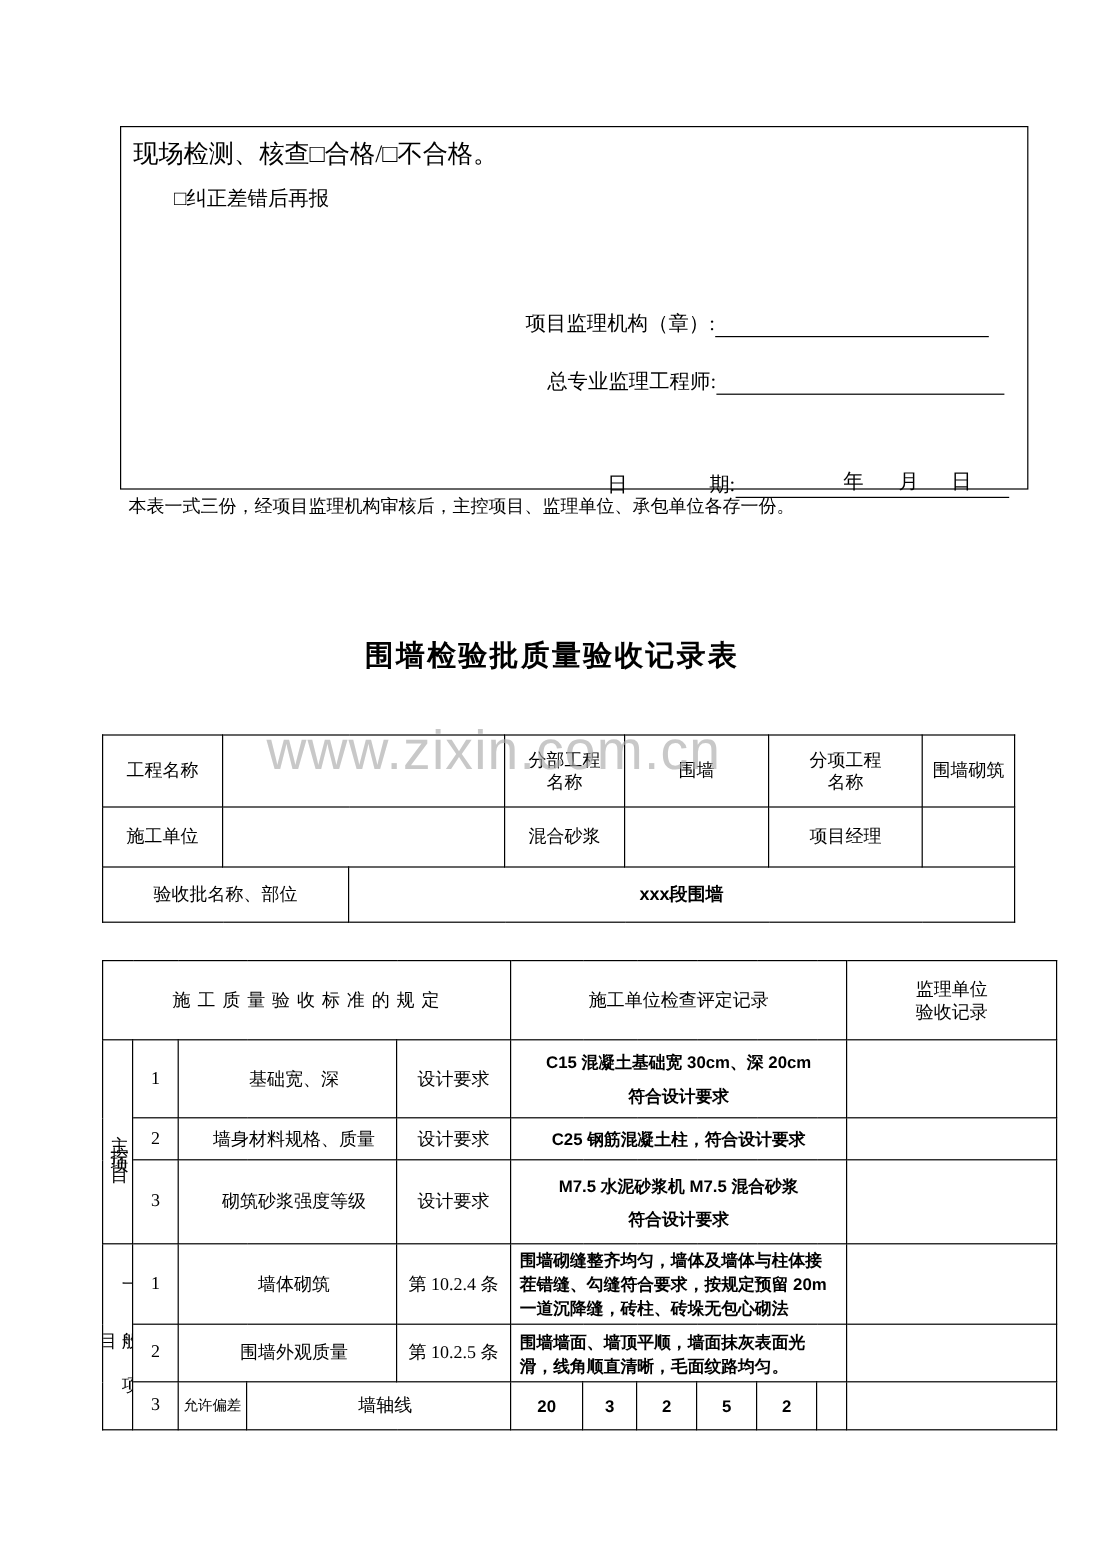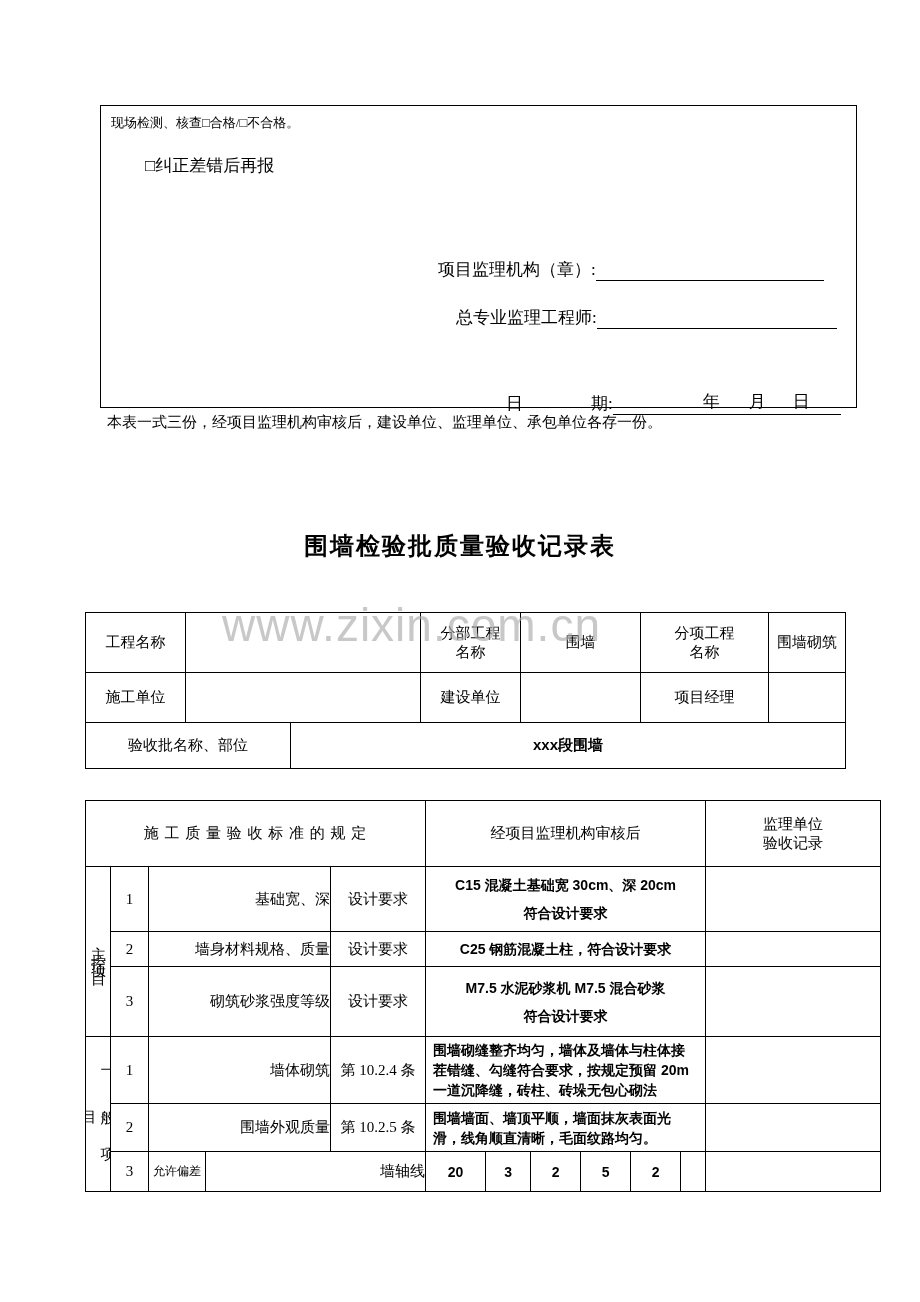--- a/index.html
+++ b/index.html
@@ -6,21 +6,21 @@
   html,body { background:#ffffff; }
   body {
     width:920px; height:1302px; position:relative;
     font-family:"Liberation Serif","DejaVu Serif",serif;
     color:#000;
   }
   .abs { position:absolute; }
 
   
   #approval-box { left:100px; top:105px; width:757px; height:303px; border:1px solid #000; }
-  #approval-box .line1 { position:absolute; left:10px; top:8px; font-size:13px; }
+  #approval-box .line1 { position:absolute; left:10px; top:8px; font-size:21px; }
   #approval-box .line2 { position:absolute; left:44px; top:48px; font-size:17px; }
   .sig-row { position:absolute; font-size:17px; white-space:nowrap; }
   .uline { display:inline-block; border-bottom:1px solid #000; height:19px; vertical-align:bottom; }
   .date-uline { position:relative; display:inline-block; border-bottom:1px solid #000; height:19px; vertical-align:bottom; }
   .date-uline span { position:absolute; bottom:1px; font-size:17px; }
 
   
   #footnote { left:107px; top:413px; font-size:15px; }
 
   
@@ -30,21 +30,21 @@
   #watermark {
     left:222px; top:598px; z-index:10; pointer-events:none;
     font-family:"Liberation Sans","DejaVu Sans",sans-serif;
     font-size:46px; color:rgba(170,170,170,0.65); letter-spacing:1px; white-space:nowrap;
   }
 
   
   table { border-collapse:collapse; table-layout:fixed;padding-left:28px; }
   td, th { border:1px solid #000; font-size:15px; font-weight:normal; text-align:center; vertical-align:middle; overflow:hidden; }
   .preline { white-space:pre-line;text-align:center; }
-  .left { text-align:right; padding-left:11px; }
+  .left { text-align:center; padding-left:11px; }
 
   #info-table { left:85px; top:612px; width:760px; }
 
   #spec-table { left:85px; top:800px; width:795px; }
   #spec-table .rec {
     font-family:"Liberation Sans","DejaVu Sans",sans-serif;
     font-weight:bold; font-size:14px;
   }
   #spec-table .rec-center { line-height:28px; }
   #spec-table .rec-left { text-align:left; padding:3px 7px; line-height:20px; }
@@ -74,21 +74,21 @@
 
   <div class="sig-row" style="left:355px; top:200px;">
     <span>总专业监理工程师:</span><span class="uline" style="width:240px;"></span>
   </div>
 
   <div class="sig-row" style="left:405px; top:248px;margin-top:38px;">
     <span>日　　　　期:</span><span class="date-uline" style="width:228px;"><span style="left:90px;">年</span><span style="left:136px;">月</span><span style="left:180px;">日</span></span>
   </div>
 </div>
 
-<div class="abs" id="footnote">本表一式三份，经项目监理机构审核后，建设单位、监理单位、承包单位各存一份。</div>
+<div class="abs" id="footnote">本表一式三份，经项目监理机构审核后，主控项目、监理单位、承包单位各存一份。</div>
 
 <div class="abs" id="page-title">围墙检验批质量验收记录表</div>
 
 <table class="abs" id="info-table">
   <colgroup>
     <col style="width:100px">
       <col style="width:105px">
       <col style="width:130px">
     <col style="width:100px">
       <col style="width:120px">
@@ -102,21 +102,21 @@
     <td class="preline">分部工程
 名称</td>
     <td>围墙</td>
     <td class="preline">分项工程
 名称</td>
     <td>围墙砌筑</td>
   </tr>
   <tr style="height:50px">
     <td>施工单位</td>
     <td colspan="2"></td>
-    <td>建设单位</td>
+    <td>混合砂浆</td>
     <td></td>
     <td>项目经理</td>
     <td></td>
   </tr>
   <tr style="height:46px">
     <td colspan="2">验收批名称、部位</td>
     <td colspan="5" class="batch-val">xxx段围墙</td>
   </tr>
 </tbody>
   </table>
@@ -135,21 +135,21 @@
       <col style="width:50px">
     <col style="width:50px">
       <col style="width:50px">
       <col style="width:25px">
       <col style="width:175px">
   </colgroup>
 
   <tbody>
       <tr style="height:66px">
     <th colspan="5" class="hdr-spaced">施 工 质 量 验 收 标 准 的 规 定</th>
-    <th colspan="6">经项目监理机构审核后</th>
+    <th colspan="6">施工单位检查评定记录</th>
     <th class="preline">监理单位
 验收记录</th>
   </tr>
 
   <tr style="height:65px">
     <td rowspan="3" class="vcell">
       <div class="vwrap-main">
             <span class="vtext sp-main">主控项目</span>
           </div>
     </td>

